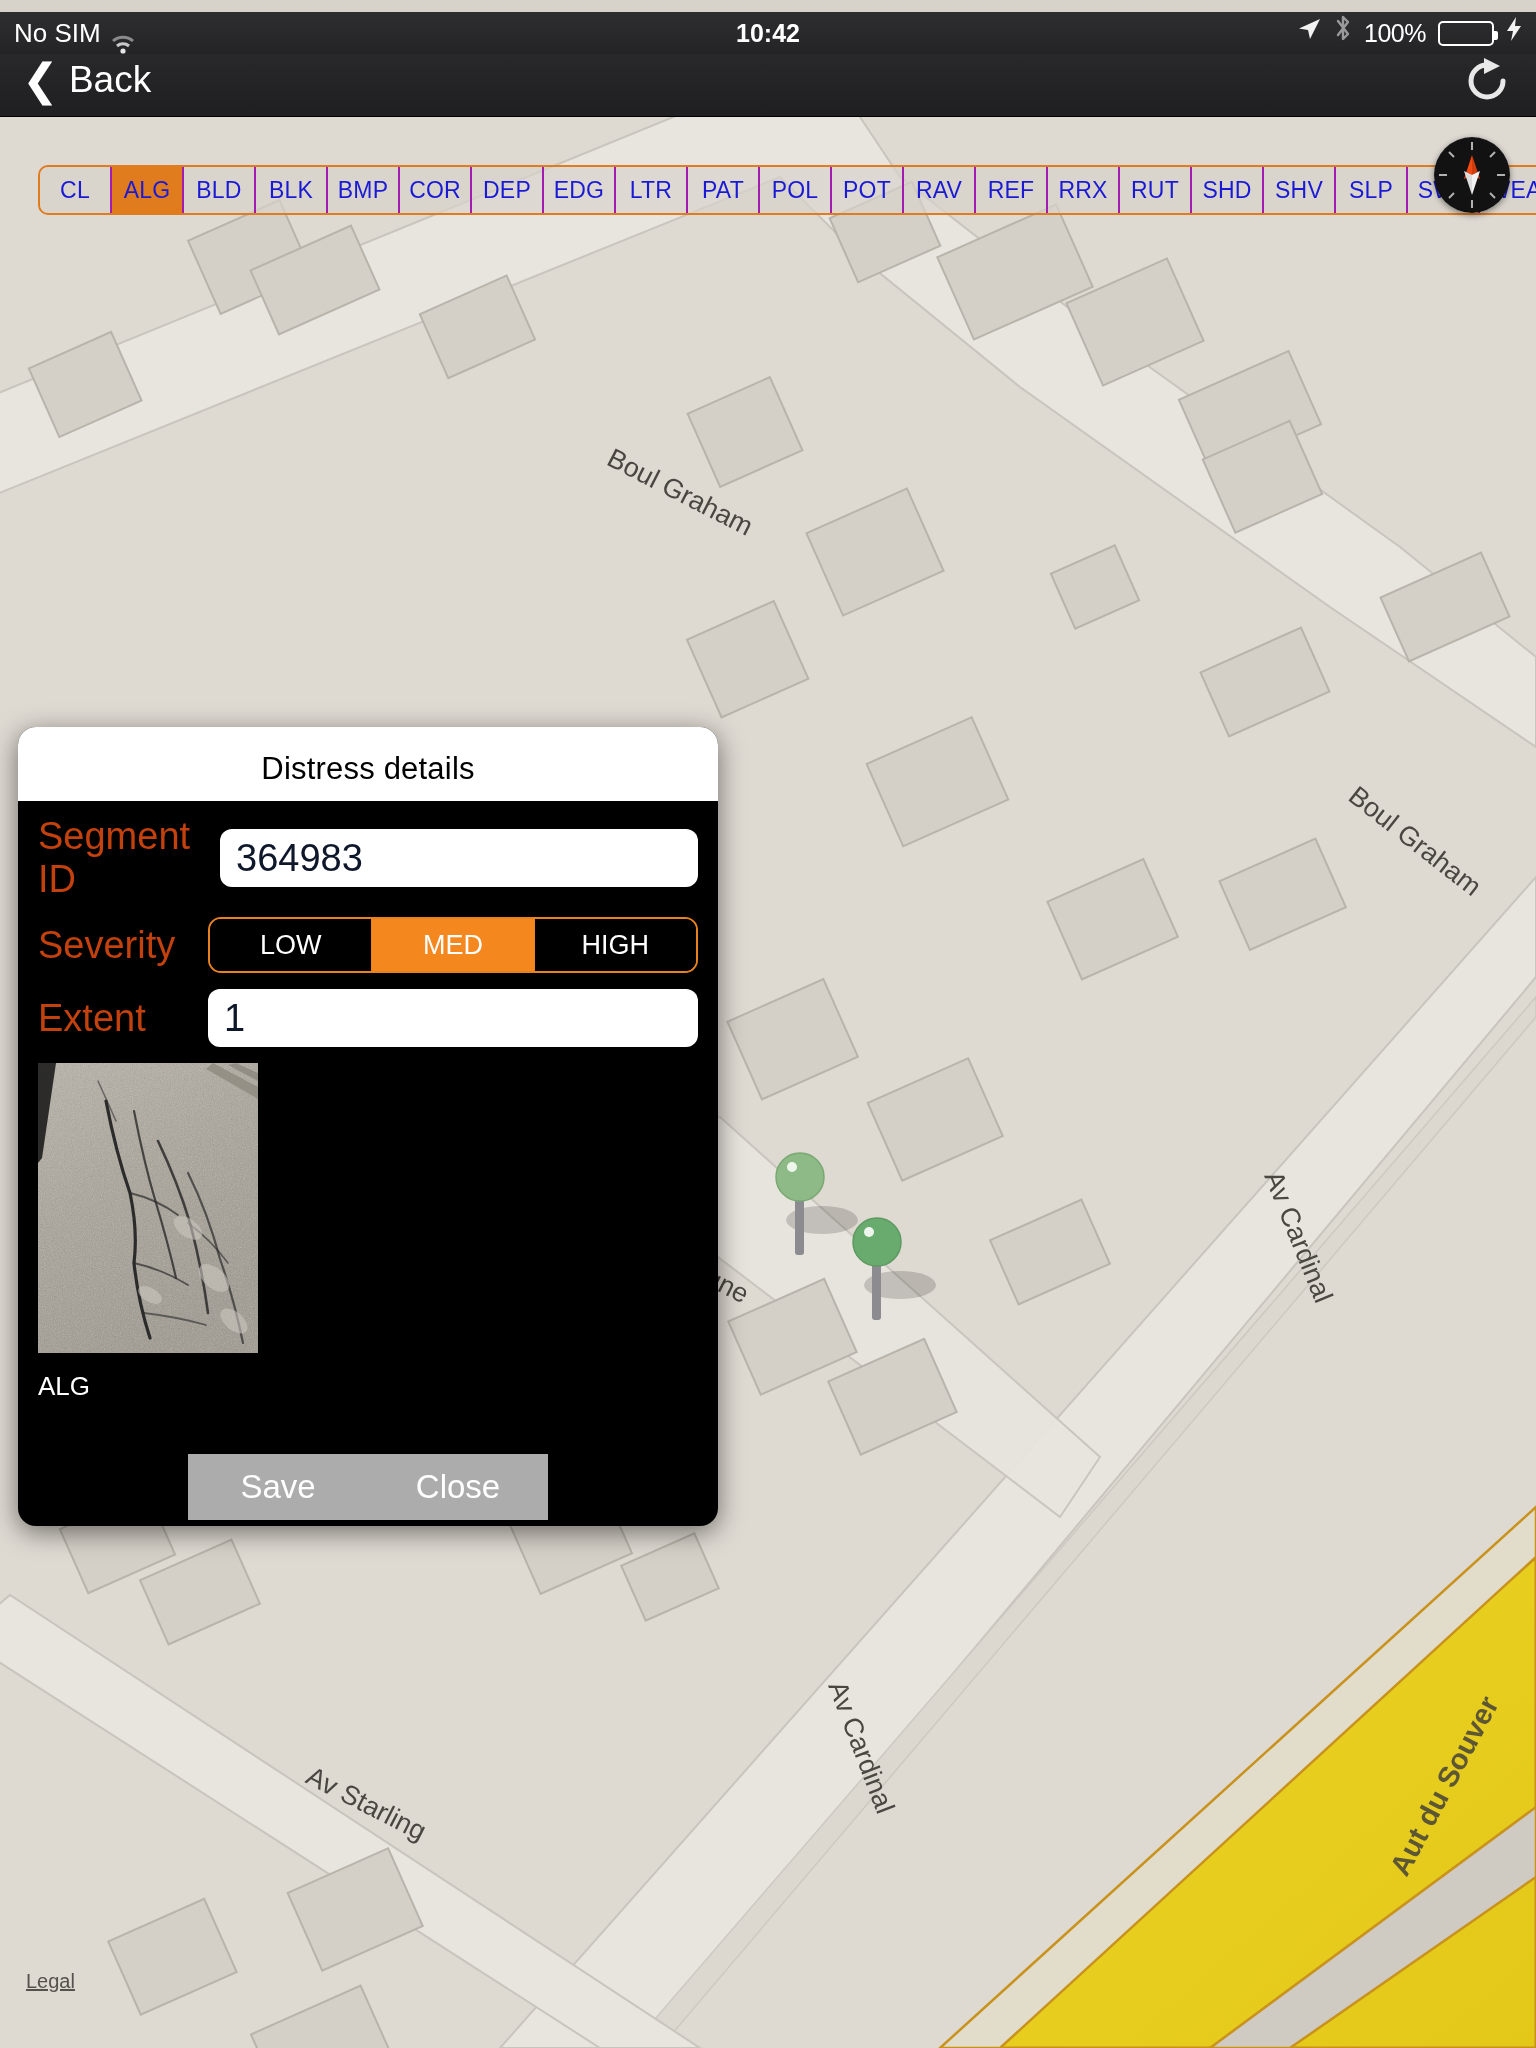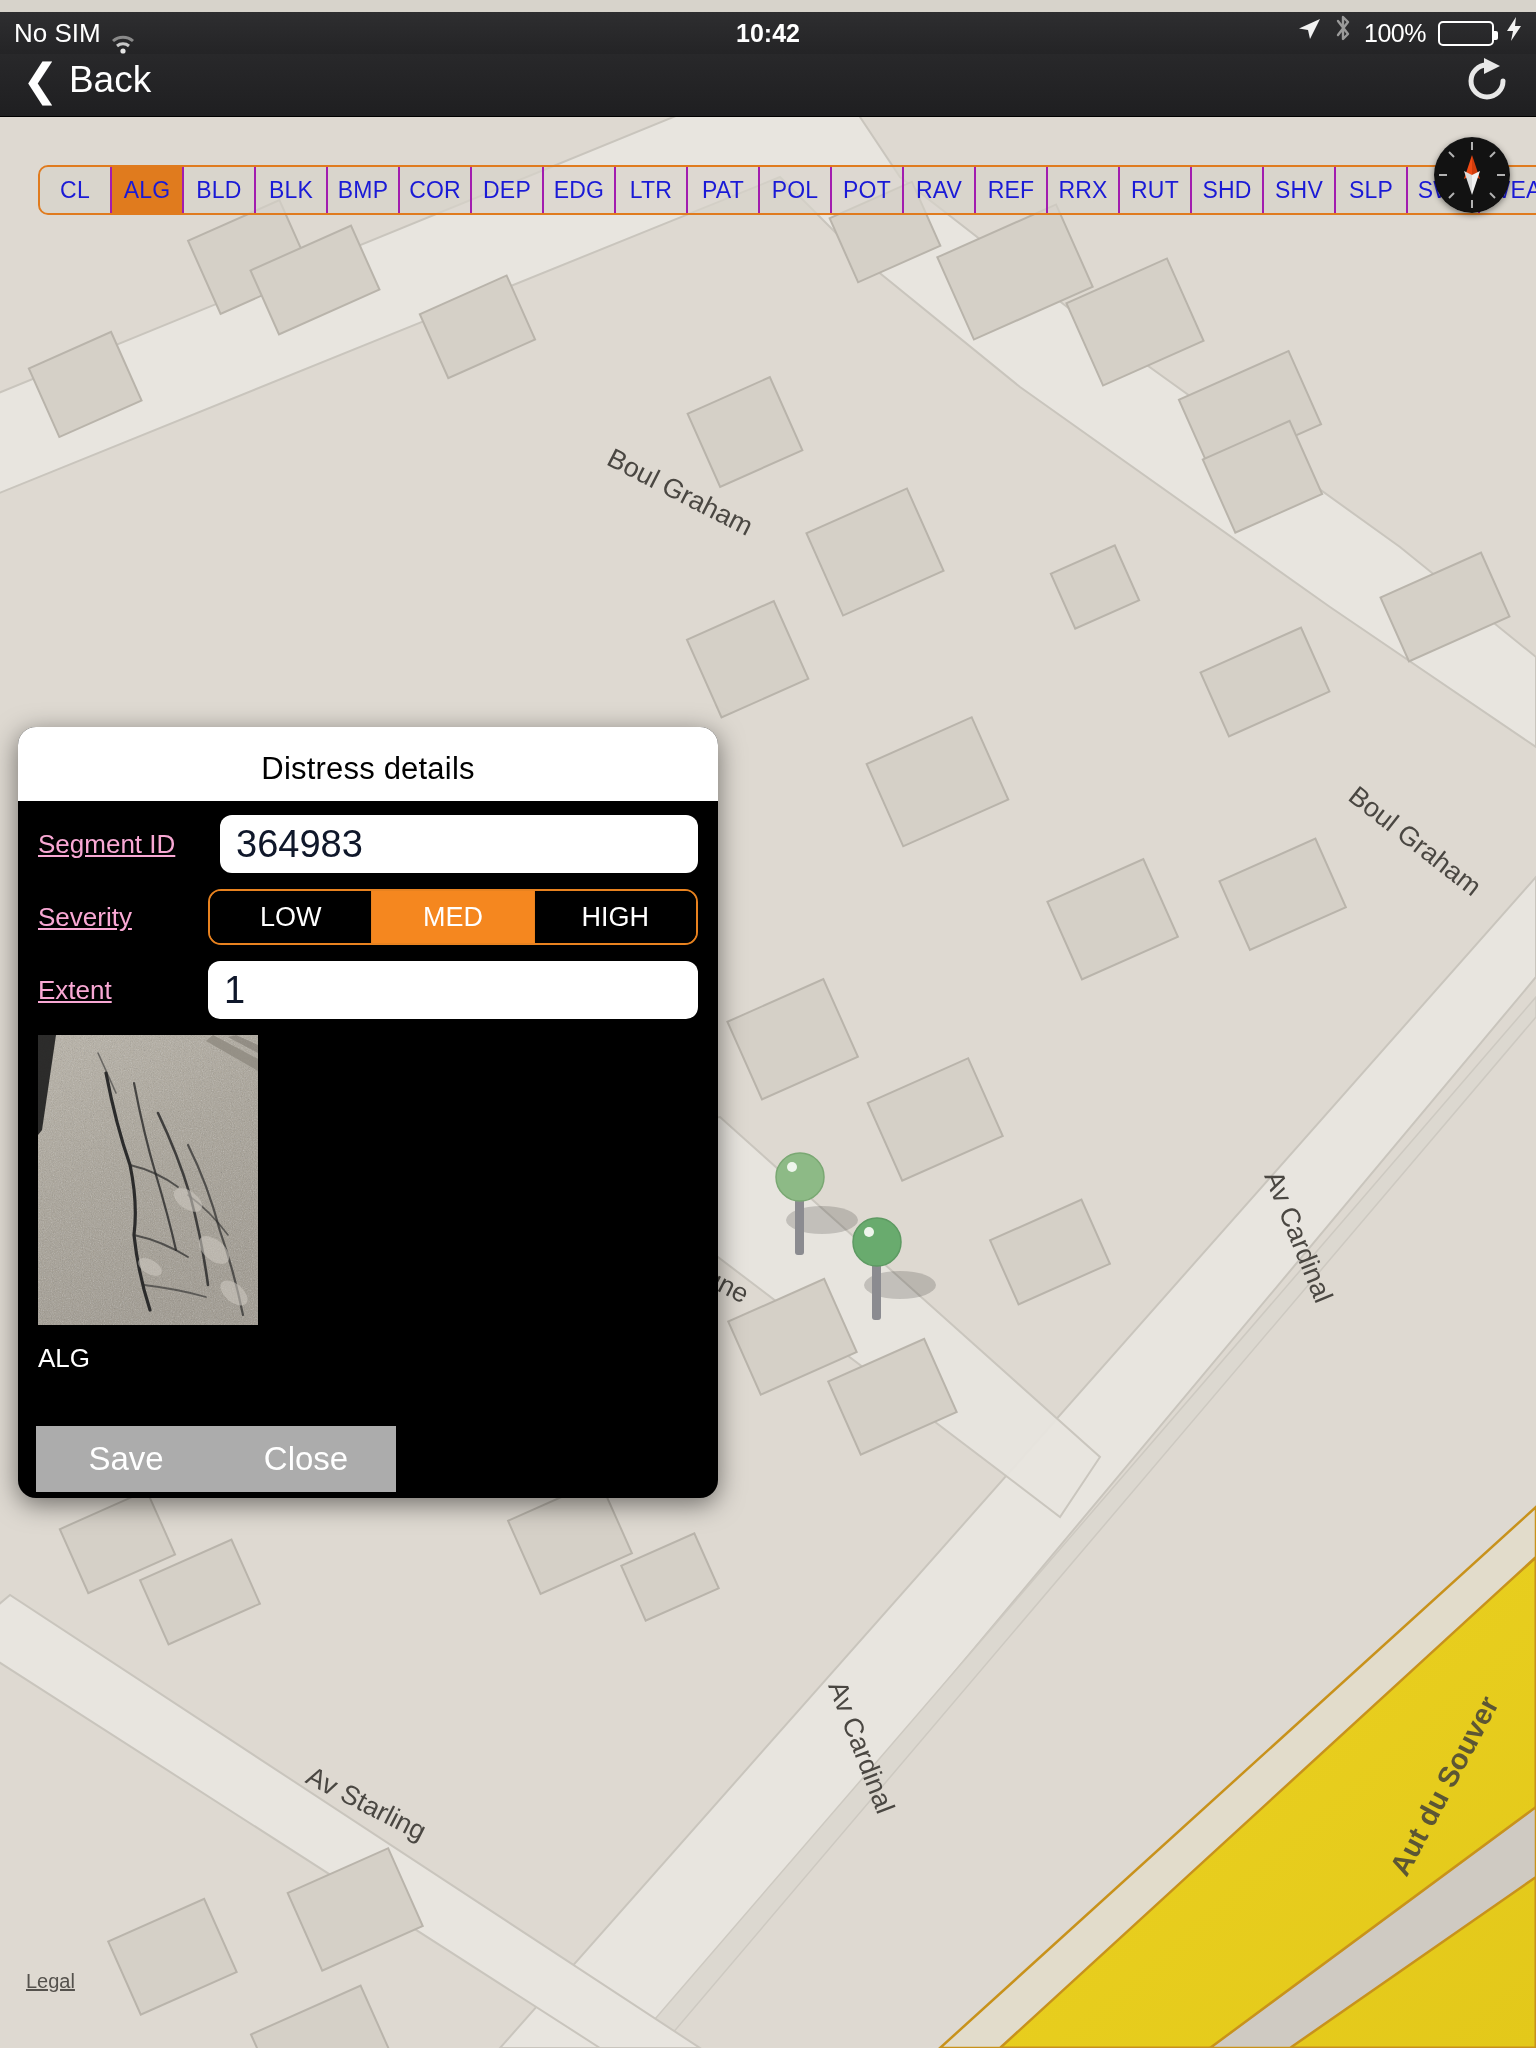--- a/index.html
+++ b/index.html
@@ -83,21 +83,21 @@
     position:absolute; left:18px; top:727px; width:700px;
     border-radius:18px; overflow:hidden; background:#000;
     box-shadow: 0 6px 26px rgba(0,0,0,0.5);
   }
   #dlg-title {
     background:#fff; color:#000; text-align:center;
     font-size:31px; padding:24px 0 14px; letter-spacing:0.2px;
   }
   #dlg-body { background:#000; padding: 14px 20px 26px 20px; }
   .row { display:flex; align-items:center; margin-bottom:16px; }
-  .row-label { color:#f9a8d4; font-size:26px; width:170px; flex:0 0 auto;text-decoration:underline; }
+  .row-label { color:#c2410c; font-size:38px; width:170px; flex:0 0 auto; }
   .text-field {
     flex:1; background:#fff; border-radius:12px; height:58px;
     display:flex; align-items:center; padding:0 16px;
     font-size:38px; color:#0f172a;
   }
   #segid-field { margin-left: 12px; }
   .seg-wrap { flex:1; display:flex; }
   .seg {
     flex:1; display:flex; border:2px solid #e8821f; border-radius:13px;
     overflow:hidden; height:56px;
@@ -109,21 +109,21 @@
   }
   .seg-btn:last-child{ border-right:none; }
   .seg-btn.active { background:#f5871f; color:#fff; }
   #photo-wrap { margin-top: 6px; }
   #photo {
     width: 220px; height: 290px; position: relative; overflow: hidden;
     background:#a9a39a;
   }
   #photo svg { position:absolute; top:0; left:0; }
   #photo-caption { color:#fff; font-size:26px; margin-top:18px; margin-bottom: 26px;}
-  #dlg-actions { display:flex; justify-content:flex-start; padding: 0 18px 6px 18px;}
+  #dlg-actions { display:flex; justify-content:center; padding: 0 18px 6px 18px;}
   .dlg-btn {
     background:#acacac; color:#fff; font-size:33px;
     padding:14px 0; width:180px; text-align:center; cursor:pointer;
     border: none; font-family: "Liberation Sans", sans-serif;
   }
 
   .map-label {
     position:absolute; color:#4a4742; font-size:27px; white-space:nowrap;
     font-family:"Liberation Sans", sans-serif;
   }

